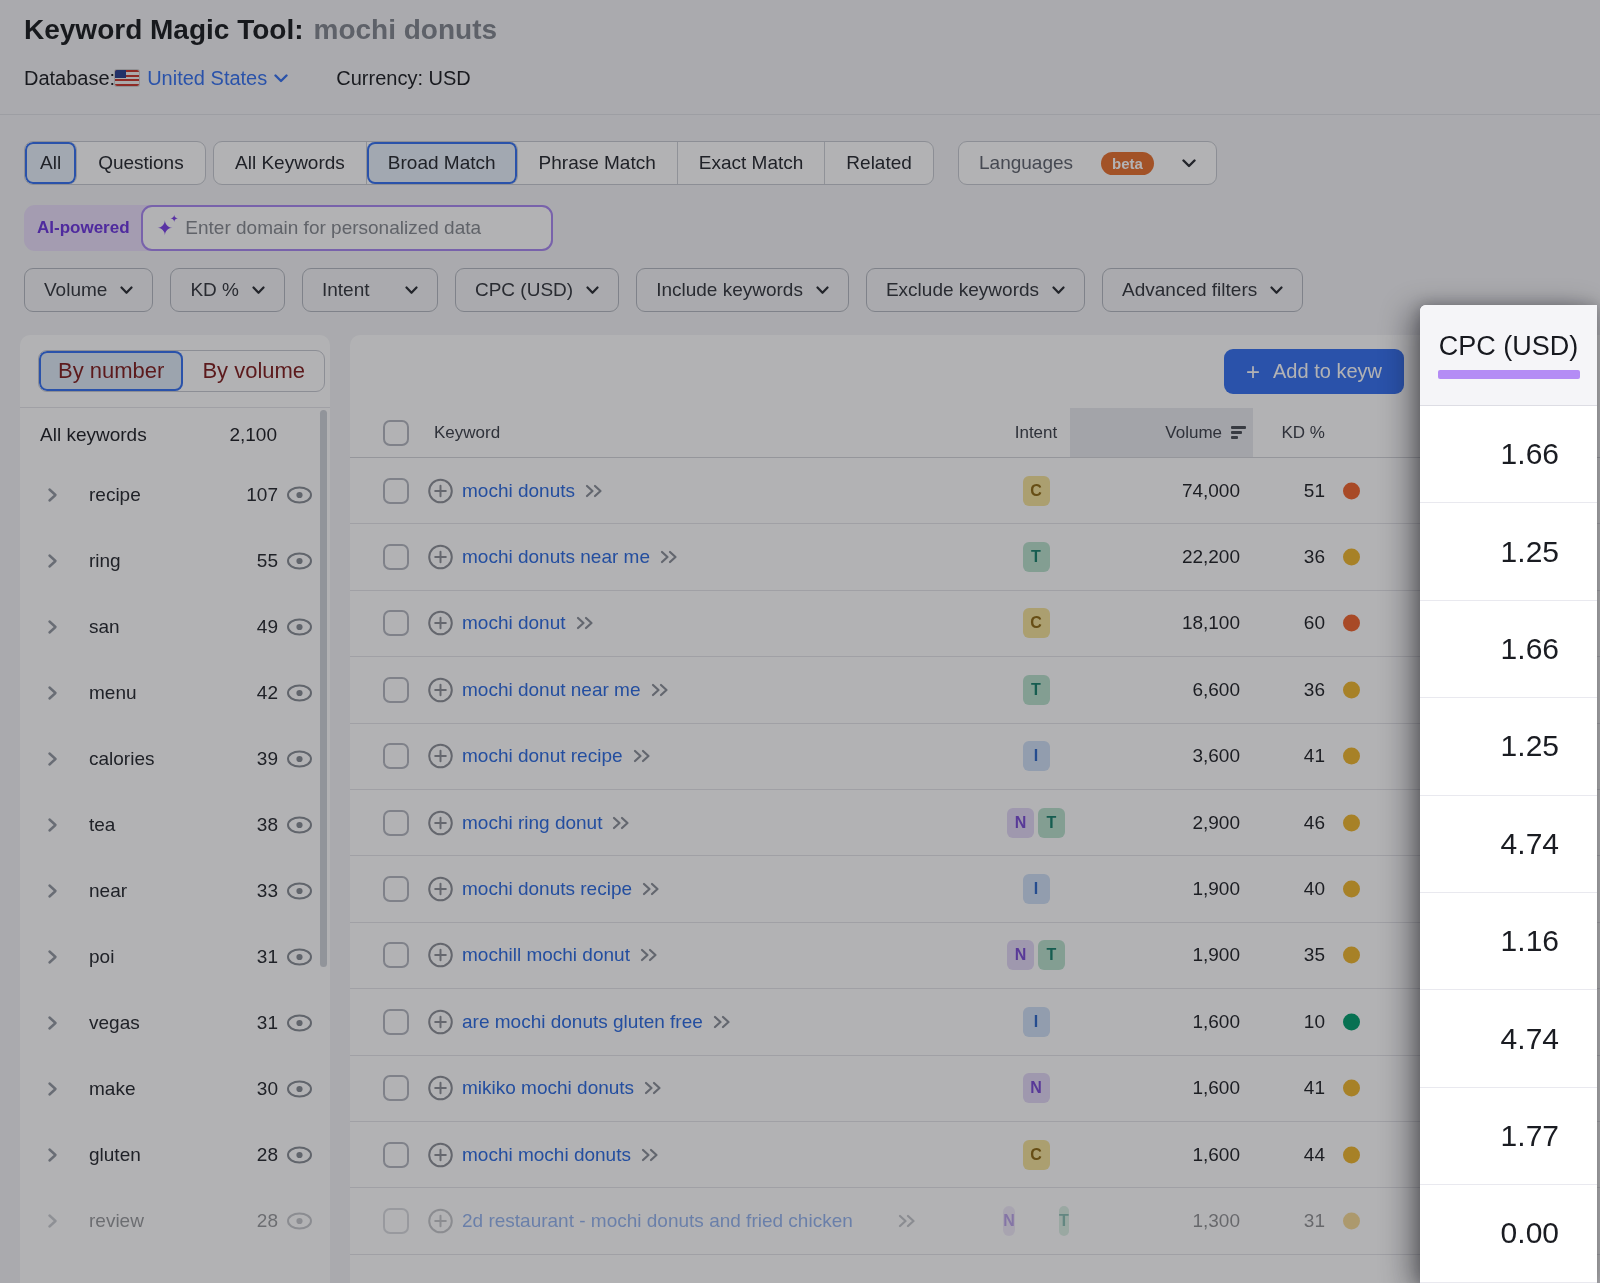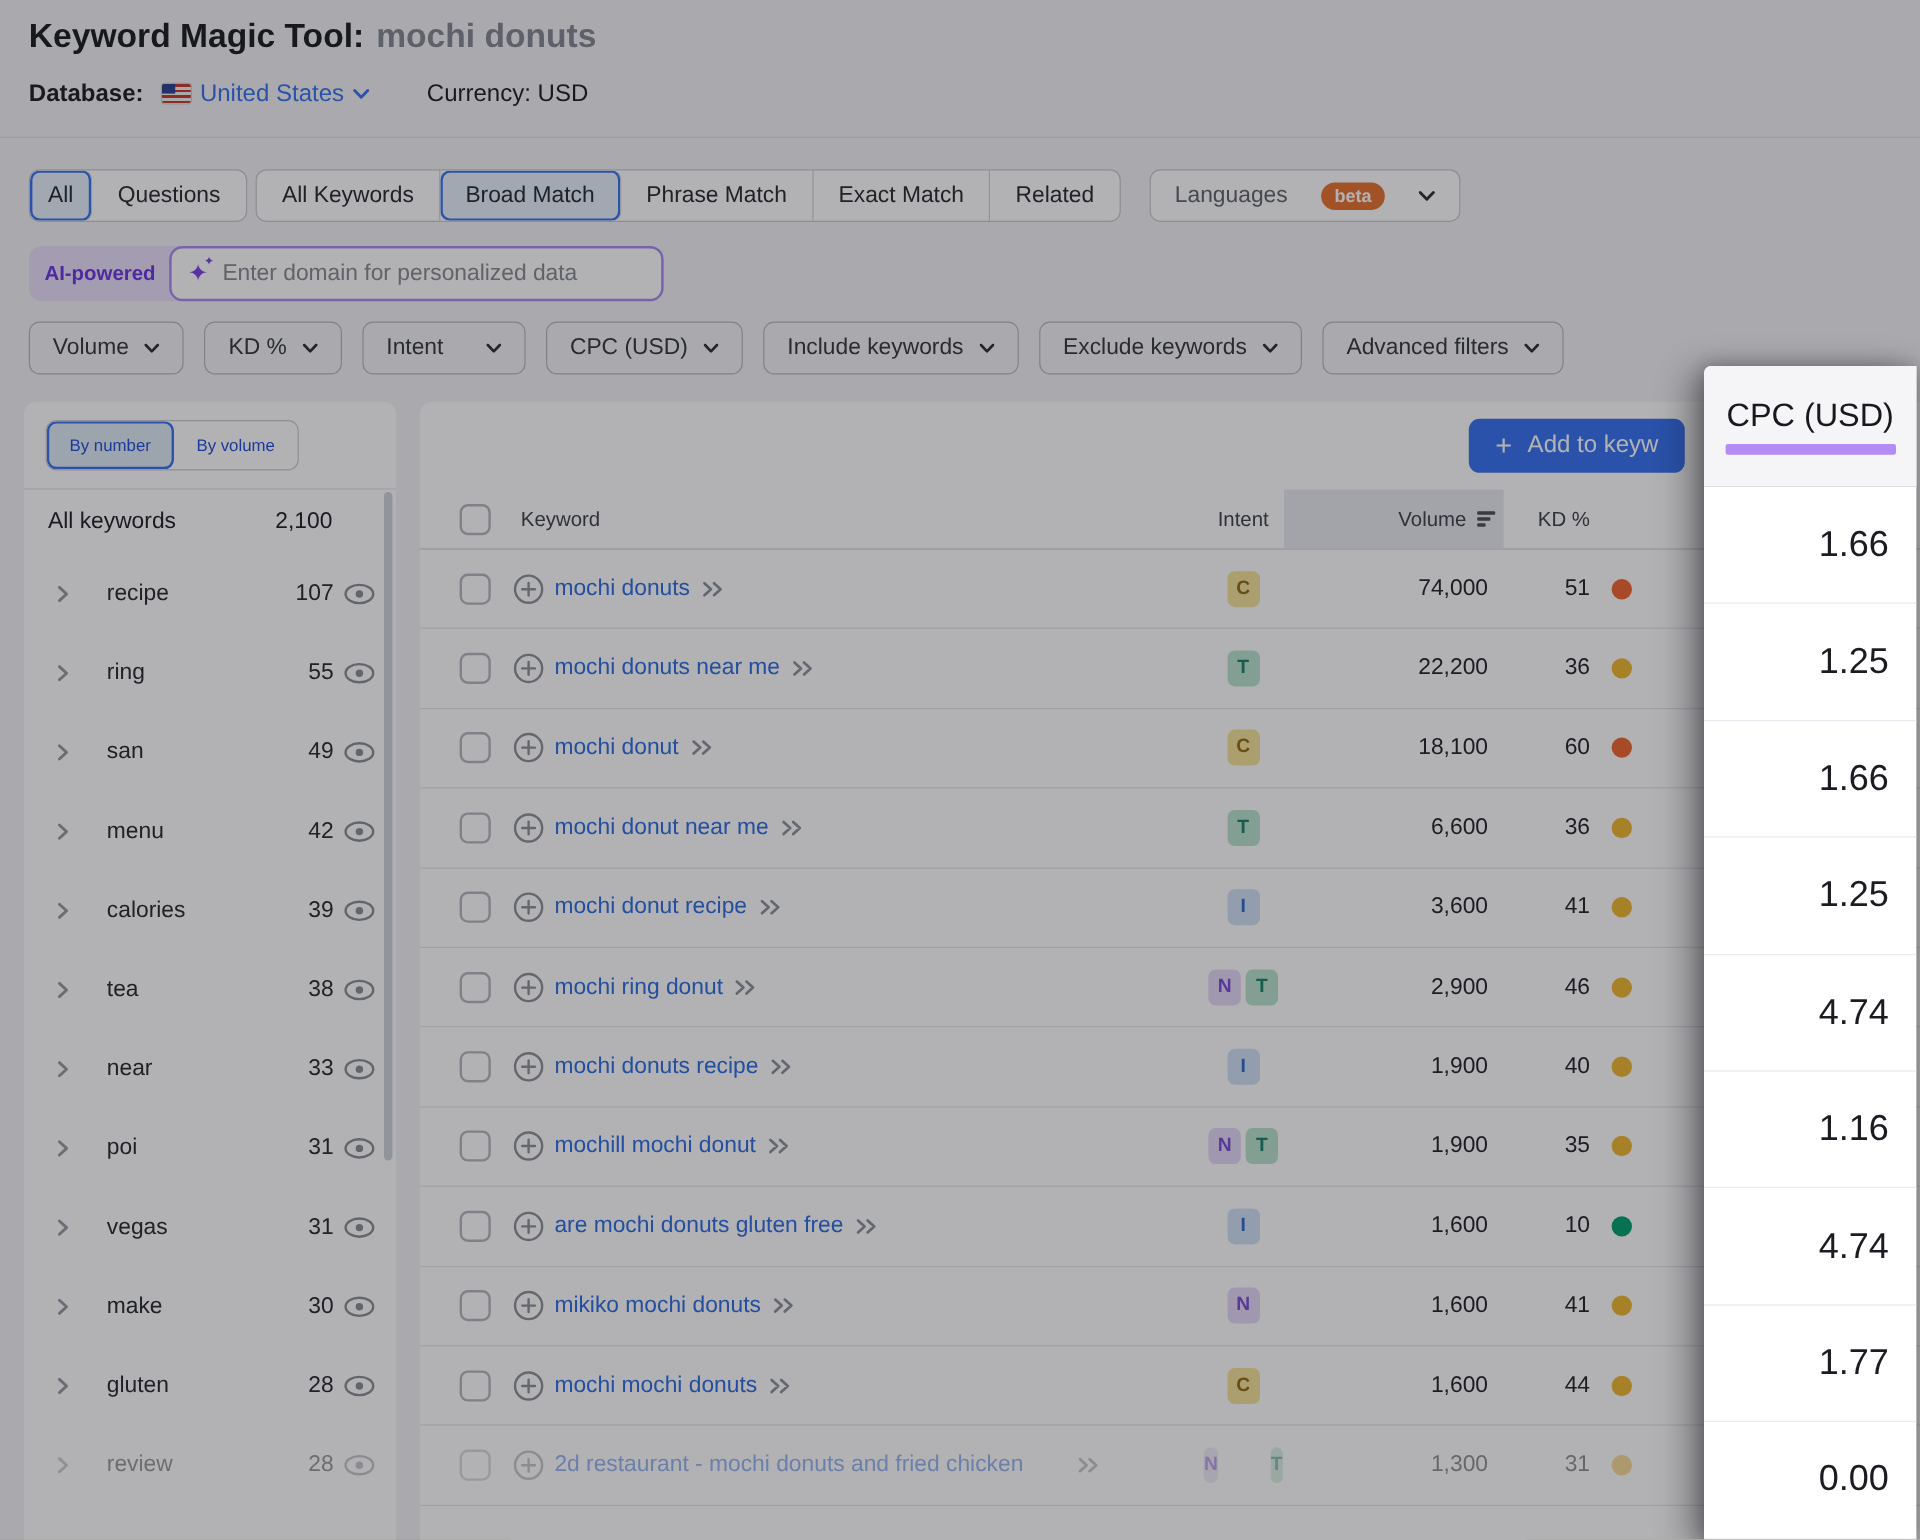--- a/index.html
+++ b/index.html
@@ -3,21 +3,21 @@
 <meta charset="utf-8">
 <style>
   html,body{margin:0;padding:0;background:#888;}
   *{box-sizing:border-box;font-family:"Liberation Sans", sans-serif;}
   .canvas{position:relative;width:1600px;height:1283px;background:#f3f4f6;overflow:hidden;}
 
   
   .hdr-title{position:absolute;left:24px;top:14px;font-size:28px;font-weight:700;color:#191b1f;}
   .hdr-title .query{color:#82878f;margin-left:10px;}
   .db-row{position:absolute;left:24px;top:64px;height:28px;display:flex;align-items:center;font-size:20px;color:#1b1d22;}
-  .db-row .lbl{margin-right:15px;font-weight:bold;}
+  .db-row .lbl{margin-right:0;}
   .flag{position:relative;display:inline-block;width:24px;height:16px;border-radius:2px;overflow:hidden;
         background:repeating-linear-gradient(180deg,#c9372c 0 2.3px,#f4f2f0 2.3px 4.6px);box-shadow:0 0 0 1px rgba(0,0,0,.15);}
   .flag:before{content:"";position:absolute;left:0;top:0;width:11px;height:8px;background:#2b3f8e;}
   .db-link{color:var(--accent-blue,#3571f0);margin-left:8px;display:flex;align-items:center;gap:7px;font-weight:500;cursor:pointer;}
   .currency{margin-left:48px;}
   .hdr-divider{position:absolute;left:0;top:114px;width:1600px;height:1px;background:#e0e1e6;}
   .chv{flex:0 0 auto;}
 
   
   .tabs-row{position:absolute;left:0;top:141px;width:1600px;height:44px;}
@@ -42,21 +42,21 @@
   .ai-input input::placeholder{color:#85898f;}
 
   
   .filters-row{position:absolute;left:24px;top:268px;height:44px;display:flex;gap:17px;}
   .f-btn{display:flex;align-items:center;gap:13px;height:44px;padding:0 19px;border:1.5px solid #b4b8c0;border-radius:9px;
          font-size:19px;color:#33363d;cursor:pointer;white-space:nowrap;}
 
   
   .side-card{position:absolute;left:20px;top:335px;width:310px;height:948px;background:#fff;border-radius:10px 10px 0 0;}
   .side-toggle{position:absolute;left:18px;top:15px;height:42px;display:flex;background:#fff;border:1px solid #c7cad1;border-radius:9px;overflow:hidden;}
-  .side-toggle .cell{display:flex;align-items:center;justify-content:center;padding:0 19px;font-size:14px;color:#1d4ed8;cursor:pointer;}
+  .side-toggle .cell{display:flex;align-items:center;justify-content:center;padding:0 19px;font-size:22px;color:#7f1d1d;cursor:pointer;}
   .side-toggle .cell.sel{background:#dfeaf7;box-shadow:inset 0 0 0 2px var(--accent-blue,#3571f0);border-radius:8px;}
   .side-div{position:absolute;left:0;top:72px;width:100%;height:1px;background:#e4e5e9;}
   .all-kw-row{position:absolute;left:0;top:73px;width:100%;height:54px;}
   .all-kw-row .n{position:absolute;left:20px;top:50%;transform:translateY(-50%);font-size:19px;color:#1d1f24;}
   .all-kw-row .c{position:absolute;right:53px;top:50%;transform:translateY(-50%);font-size:19px;color:#1d1f24;}
   .side-list{position:absolute;left:0;top:127px;width:100%;}
   .side-item{position:relative;height:66px;cursor:pointer;}
   .side-item.faded > *{opacity:.48;}
   .side-item .chev-r{position:absolute;left:27px;top:50%;transform:translateY(-50%);color:#9298a1;display:flex;}
   .side-item .g-name{position:absolute;left:69px;top:50%;transform:translateY(-50%);font-size:19px;color:#26292f;}
@@ -104,21 +104,21 @@
 
   
   .dim{position:absolute;inset:0;background:rgba(20,22,26,0.33);z-index:60;pointer-events:none;}
   .cpc-panel{position:absolute;left:1420px;top:305px;width:177px;height:979px;background:#fff;z-index:70;border-radius:6px 0 0 0;
              box-shadow:-10px 6px 30px rgba(10,12,18,.45), 0 0 14px rgba(10,12,18,.25);}
   .cpc-head{height:101px;background:#f5f5f8;border-bottom:1px solid #dddde4;border-radius:6px 0 0 0;
             display:flex;flex-direction:column;align-items:center;justify-content:center;}
   .cpc-title{font-size:27px;color:#17191f;font-weight:500;}
   .cpc-underline{width:142px;height:9px;border-radius:2px;background:var(--cpc-underline,#b48cf5);margin-top:8px;}
   .cpc-row{height:97.4px;border-bottom:1px solid #e9e9ef;display:flex;align-items:center;justify-content:flex-end;
-           padding-right:23px;font-size:30px;color:#1a1c22;}
+           padding-right:38px;font-size:30px;color:#1a1c22;}
 </style>
 </head>
 <body>
 
 <div class="canvas">
 
   <div class="hdr-title">
     <span>Keyword Magic Tool:</span><span class="query">mochi donuts</span>
   </div>
   <div class="db-row">

